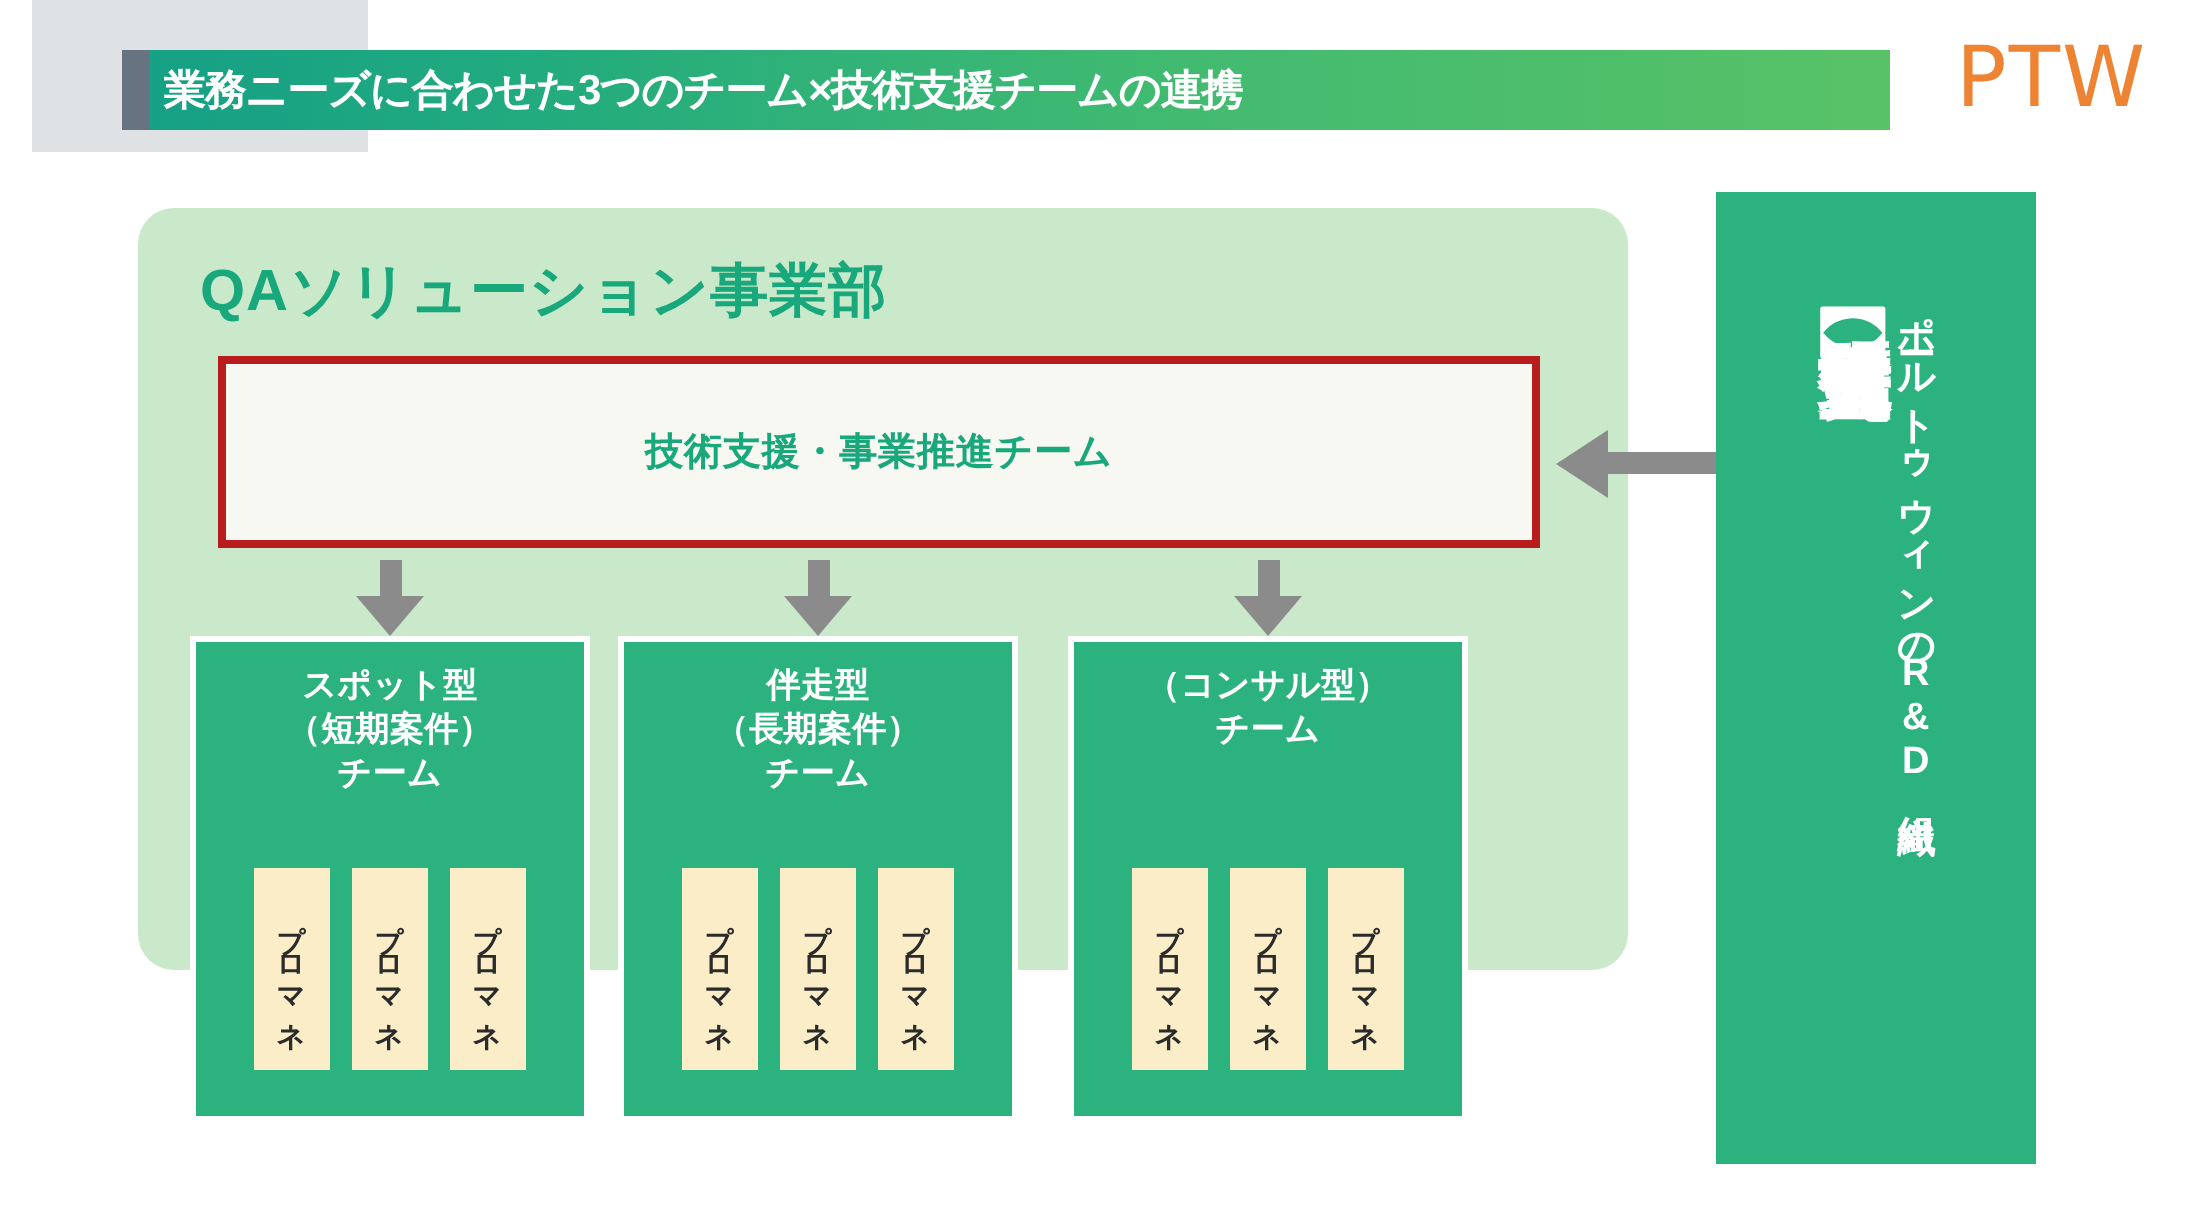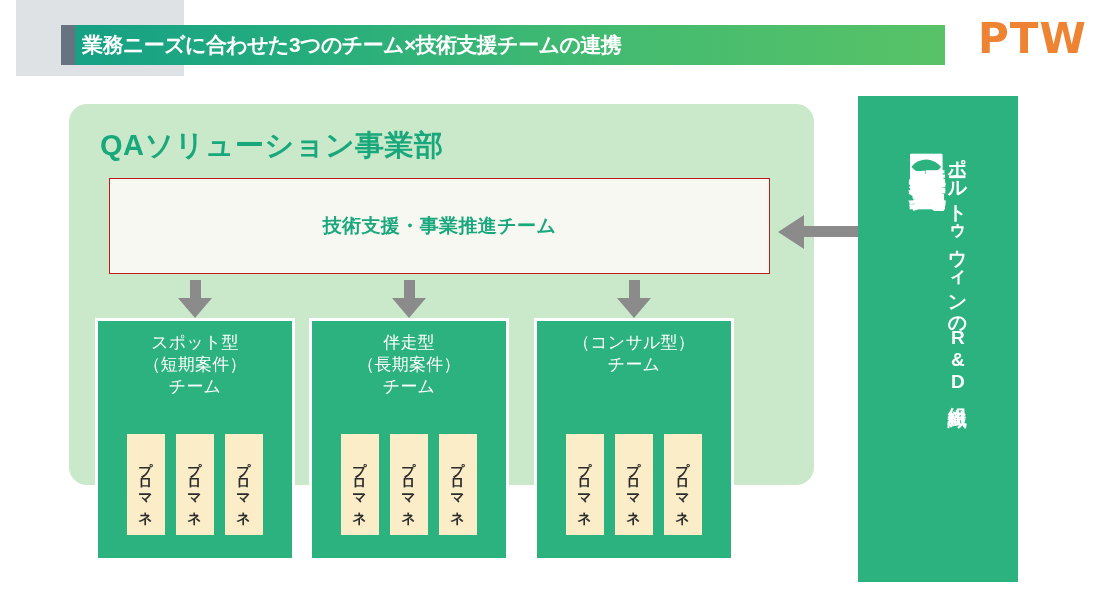--- a/index.html
+++ b/index.html
@@ -57,21 +57,21 @@
     font-size: 21px;
     font-weight: bold;
     letter-spacing: -0.6px;
     white-space: nowrap;
   }
   #ptw-logo {
     position: absolute;
     left: 962px; top: 18px;
     color: #ef8334;
     font-size: 42px;
-    font-weight: bold;
+    font-weight: normal;
     letter-spacing: 1px;
     line-height: 1;
     font-family: "DejaVu Sans", sans-serif;
     z-index: 3;
   }
 
   
   #division-panel {
     position: absolute;
     left: 69px; top: 104px;
@@ -87,21 +87,21 @@
     font-weight: bold;
     letter-spacing: 0.5px;
   }
 
   
   #support-team-box {
     position: absolute;
     left: 40px; top: 74px;
     width: 661px; height: 96px;
     background: #f8f8f2;
-    border: 1px solid #b91c1c;
+    border: 4px solid #b91c1c;
     box-sizing: border-box;
     display: flex;
     align-items: center;
     justify-content: center;
   }
   #support-team-label {
     color: #19a77c;
     font-size: 19px;
     font-weight: bold;
     letter-spacing: 0.4px;
@@ -142,21 +142,21 @@
     border: 3px solid #ffffff;
     box-sizing: border-box;
   }
   #team-box-0 { left: 26px; }
   #team-box-1 { left: 240px; }
   #team-box-2 { left: 465px; }
 
   .team-title {
     color: #ffffff;
     font-size: 17px;
-    font-weight: normal;
+    font-weight: bold;
     line-height: 1.28;
     text-align: center;
     padding-top: 11px;
     letter-spacing: 0.2px;
   }
   .team-title div { white-space: nowrap; }
 
   .pm-row {
     position: absolute;
     left: 0;

